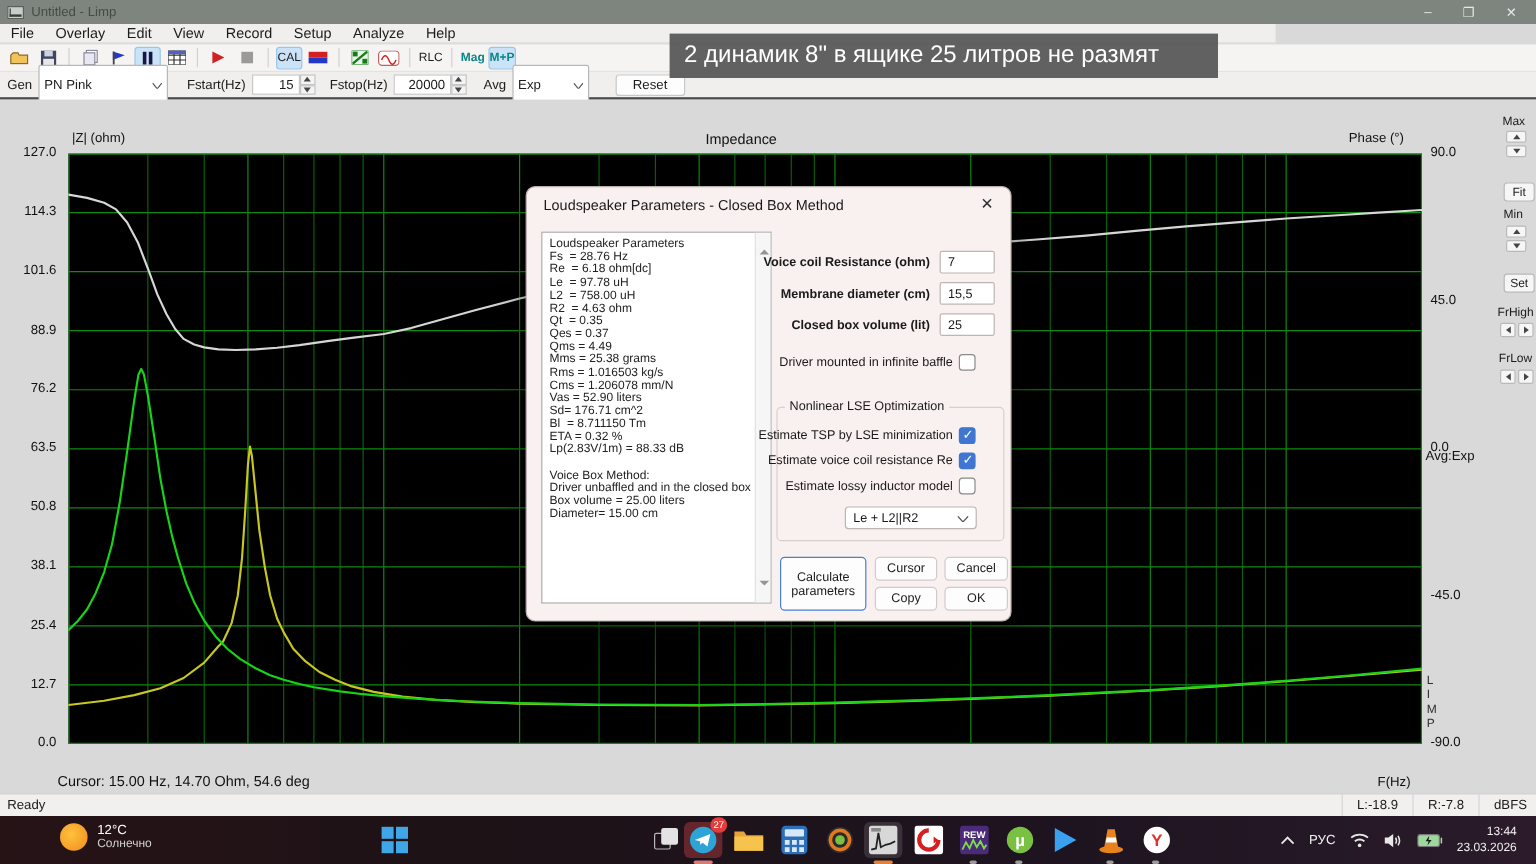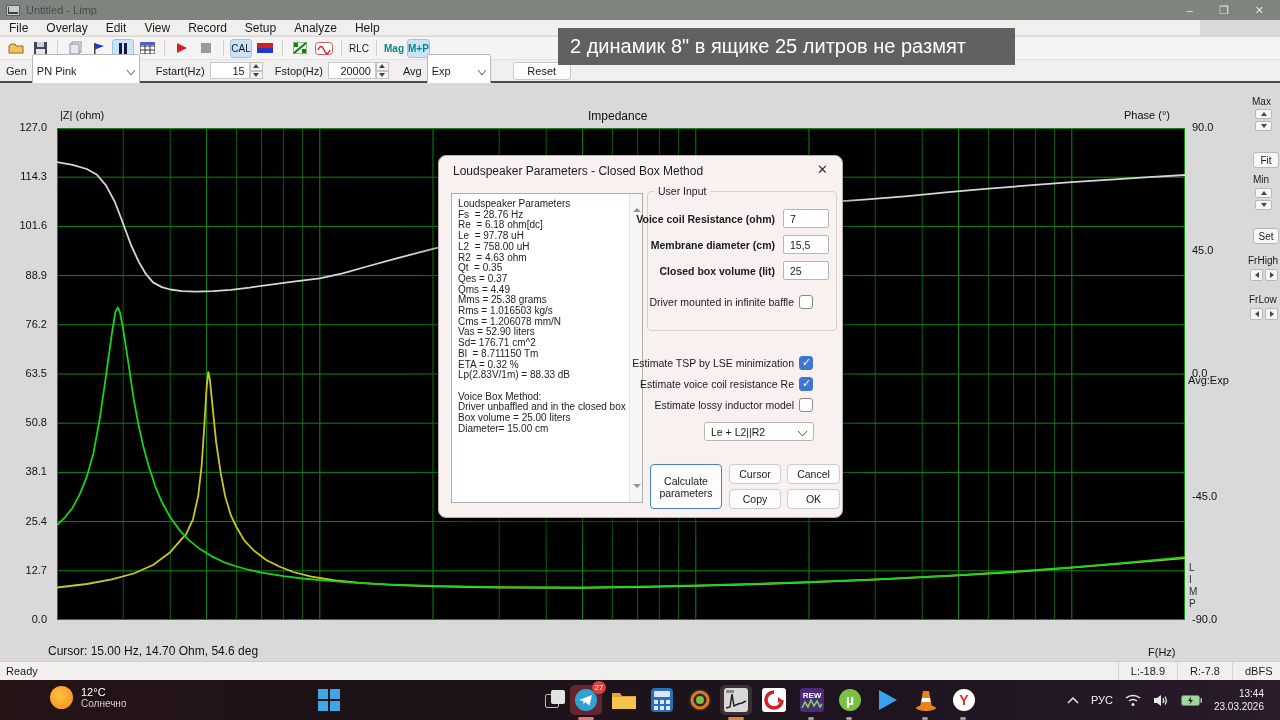--- a/index.html
+++ b/index.html
@@ -6,21 +6,21 @@
     font-family:"Liberation Sans",sans-serif;background:#d9d9d9;position:relative;}
   *{box-sizing:border-box;}
   
   .titlebar{position:absolute;left:0;top:0;width:1280px;height:20px;background:#7e847e;
     display:flex;align-items:center;font-size:11px;color:#474b47;}
   .titlebar .appicon{width:14px;height:11px;margin:0 6px 0 6px;background:#c9cdc9;border:1px solid #5a5f5a;position:relative;}
   .titlebar .appicon::after{content:"";position:absolute;left:1px;bottom:1px;width:9px;height:5px;
     border-bottom:2px solid #3a3f3a;border-left:1px solid #3a3f3a;}
   .winbtns{margin-left:auto;display:flex;gap:26px;padding-right:16px;color:#e8e8e8;font-size:11px;}
   .winbtns span{cursor:default;}
-  .menubar{position:absolute;left:0;top:20px;width:1200px;height:16px;background:#f0efee;
+  .menubar{position:absolute;left:0;top:20px;width:1063px;height:16px;background:#f0efee;
     display:flex;align-items:center;font-size:12px;color:#1b1b1b;border-bottom:1px solid #e2e1e0;}
   .menubar .mitem{padding:0 9px;}
   .toolbar{position:absolute;left:0;top:37px;width:1280px;height:23px;background:#f5f4f3;
     display:flex;align-items:center;padding-left:4px;border-bottom:1px solid #e4e3e2;}
   .tbtn{height:19px;min-width:22px;display:flex;align-items:center;justify-content:center;
     margin:0 1px;border-radius:3px;font-size:10px;}
   .tbtn.active{background:#cbe3f6;border:1px solid #9cc6e8;}
   .tsep{width:1px;height:16px;background:#d2d1d0;margin:0 5px;}
   .ttext{font-size:10px;color:#1a1a1a;letter-spacing:0;}
   .teal{color:#0b8686;font-weight:bold;}
@@ -422,40 +422,40 @@
         <div class="pline">Driver unbaffled and in the closed box</div>
         <div class="pline">Box volume = 25.00 liters</div>
         <div class="pline">Diameter= 15.00 cm</div>
       </div>
     <div class="dlg-scroll">
       <span class="up"><span class="tri-up"></span></span>
       <span class="dn"><span class="tri-dn"></span></span>
     </div>
   </div>
 
-  <div class="group" style="left:208px;top:35px;width:190px;height:140px">
-    <div class="group-title">User Input</div>
-  </div>
   <div class="fldrow" style="left:214px;top:57px;width:122px;justify-content:flex-end">
       <span class="fldlabel">Voice coil Resistance (ohm)</span>
     </div>
   <div class="fld" style="left:344px;top:53px">7</div>
   <div class="fldrow" style="left:214px;top:83px;width:122px;justify-content:flex-end">
       <span class="fldlabel">Membrane diameter (cm)</span>
     </div>
   <div class="fld" style="left:344px;top:79px">15,5</div>
   <div class="fldrow" style="left:214px;top:109px;width:122px;justify-content:flex-end">
       <span class="fldlabel">Closed box volume (lit)</span>
     </div>
   <div class="fld" style="left:344px;top:105px">25</div>
   <div class="cbrow" style="left:208px;top:139px;width:166px;justify-content:flex-end">
     <span class="fldlabel">Driver mounted in infinite baffle</span>
     <span class="cb"></span>
   </div>
 
+  <div class="group" style="left:208px;top:183px;width:190px;height:112px">
+    <div class="group-title">Nonlinear LSE Optimization</div>
+  </div>
   <div class="cbrow" style="left:208px;top:200px;width:166px;justify-content:flex-end">
     <span class="fldlabel">Estimate TSP by LSE minimization</span>
     <span class="cb checked"></span>
   </div>
   <div class="cbrow" style="left:208px;top:221px;width:166px;justify-content:flex-end">
     <span class="fldlabel">Estimate voice coil resistance Re</span>
     <span class="cb checked"></span>
   </div>
   <div class="cbrow" style="left:208px;top:242px;width:166px;justify-content:flex-end">
     <span class="fldlabel">Estimate lossy inductor model</span>

